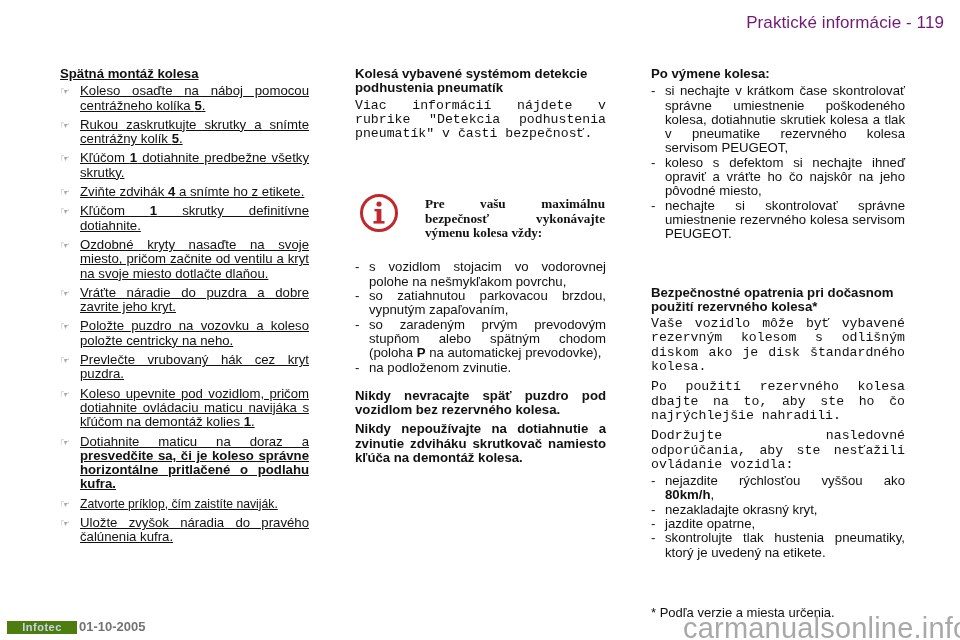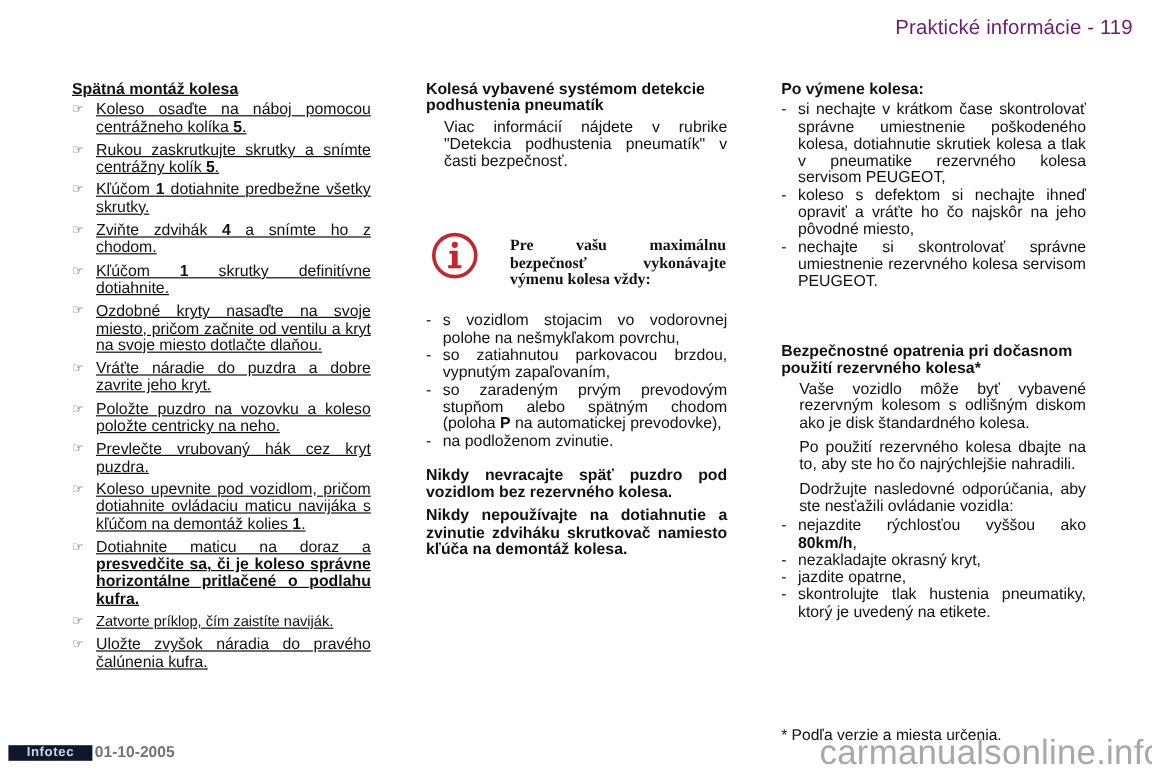--- a/index.html
+++ b/index.html
@@ -10,35 +10,35 @@
     }
     .header-title {
       position: absolute; top: 13px; right: 16px;
       font-size: 17px; color: #701a75; letter-spacing: 0.1px;
     }
     .col { position: absolute; font-size: 13.2px; line-height: 14.3px; }
     .col1 { left: 60px; top: 67px; width: 249px; text-decoration: underline; }
     .col2 { left: 355px; top: 67px; width: 251px; }
     .col3 { left: 651px; top: 67px; width: 254px; }
     .h { font-weight: bold; margin: 0 0 3px 0; }
-    .p { margin: 0 0 6px 15px; text-align: justify; }
+    .p { margin: 0 0 6px 0; text-align: justify; font-family: Liberation Mono, monospace; }
     .b { font-weight: bold; }
     .hand-item { position: relative; padding-left: 20px; margin-bottom: 5px; text-align: justify; }
     .hand-icon { position: absolute; left: 0; top: 0; font-size: 11px; color: #555; }
     .dash-item { position: relative; padding-left: 14px; text-align: justify; }
     .dash-item .dash { position: absolute; left: 0; top: 0; }
     .info-box { position: relative; height: 70px; margin-top: 49px; font-family: Liberation Serif, serif; }
     .info-icon {
       position: absolute; left: 4px; top: 3px; width: 40px; height: 40px;
     }
     .info-text { position: absolute; left: 70px; top: 7px; width: 180px; font-weight: bold; text-align: justify; }
     .bold-para { font-weight: bold; margin: 0 0 5px 0; text-align: justify; }
     .footer-badge {
       position: absolute; left: 7px; top: 621px; width: 70px; height: 13px;
-      background: #0f172a; color: #c9d4ec; font-weight: bold; font-size: 11px;
+      background: #4d7c0f; color: #c9d4ec; font-weight: bold; font-size: 11px;
       line-height: 13px; text-align: center; letter-spacing: 0.5px;
     }
     .footer-date {
       position: absolute; left: 79px; top: 619px; font-size: 13px; font-weight: bold; color: #737373;
     }
     .footnote { position: absolute; left: 651px; top: 605px; font-size: 13px; }
     .watermark {
       position: absolute; left: 683px; top: 612px; font-size: 29px; color: #9a9a9a;
       opacity: 0.85; letter-spacing: 0.2px;
     }
@@ -47,21 +47,21 @@
 <body>
 
 <div class="header-title">Praktické informácie - 119</div>
 
 <div class="col col1">
   <div class="h">Spätná montáž kolesa</div>
   <div id="steps">
       <div class="hand-item"><span class="hand-icon">☞</span><span>Koleso osaďte na náboj pomocou centrážneho kolíka </span><span class="b">5</span><span>.</span></div>
       <div class="hand-item"><span class="hand-icon">☞</span><span>Rukou zaskrutkujte skrutky a snímte centrážny kolík </span><span class="b">5</span><span>.</span></div>
       <div class="hand-item"><span class="hand-icon">☞</span><span>Kľúčom </span><span class="b">1</span><span> dotiahnite predbežne všetky skrutky.</span></div>
-      <div class="hand-item"><span class="hand-icon">☞</span><span>Zviňte zdvihák </span><span class="b">4</span><span> a snímte ho z chodom.</span></div>
+      <div class="hand-item"><span class="hand-icon">☞</span><span>Zviňte zdvihák </span><span class="b">4</span><span> a snímte ho z etikete.</span></div>
       <div class="hand-item"><span class="hand-icon">☞</span><span>Kľúčom </span><span class="b">1</span><span> skrutky definitívne dotiahnite.</span></div>
       <div class="hand-item"><span class="hand-icon">☞</span><span>Ozdobné kryty nasaďte na svoje miesto, pričom začnite od ventilu a kryt na svoje miesto dotlačte dlaňou.</span></div>
       <div class="hand-item"><span class="hand-icon">☞</span><span>Vráťte náradie do puzdra a dobre zavrite jeho kryt.</span></div>
       <div class="hand-item"><span class="hand-icon">☞</span><span>Položte puzdro na vozovku a koleso položte centricky na neho.</span></div>
       <div class="hand-item"><span class="hand-icon">☞</span><span>Prevlečte vrubovaný hák cez kryt puzdra.</span></div>
       <div class="hand-item"><span class="hand-icon">☞</span><span>Koleso upevnite pod vozidlom, pričom dotiahnite ovládaciu maticu navijáka s kľúčom na demontáž kolies </span><span class="b">1</span><span>.</span></div>
       <div class="hand-item"><span class="hand-icon">☞</span><span>Dotiahnite maticu na doraz a </span><span class="b">presvedčite sa, či je koleso správne horizontálne pritlačené o podlahu kufra.</span></div>
       <div class="hand-item" style="font-size: 12.2px;"><span class="hand-icon">☞</span><span>Zatvorte príklop, čím zaistíte naviják.</span></div>
       <div class="hand-item"><span class="hand-icon">☞</span><span>Uložte zvyšok náradia do pravého čalúnenia kufra.</span></div>
     </div>

